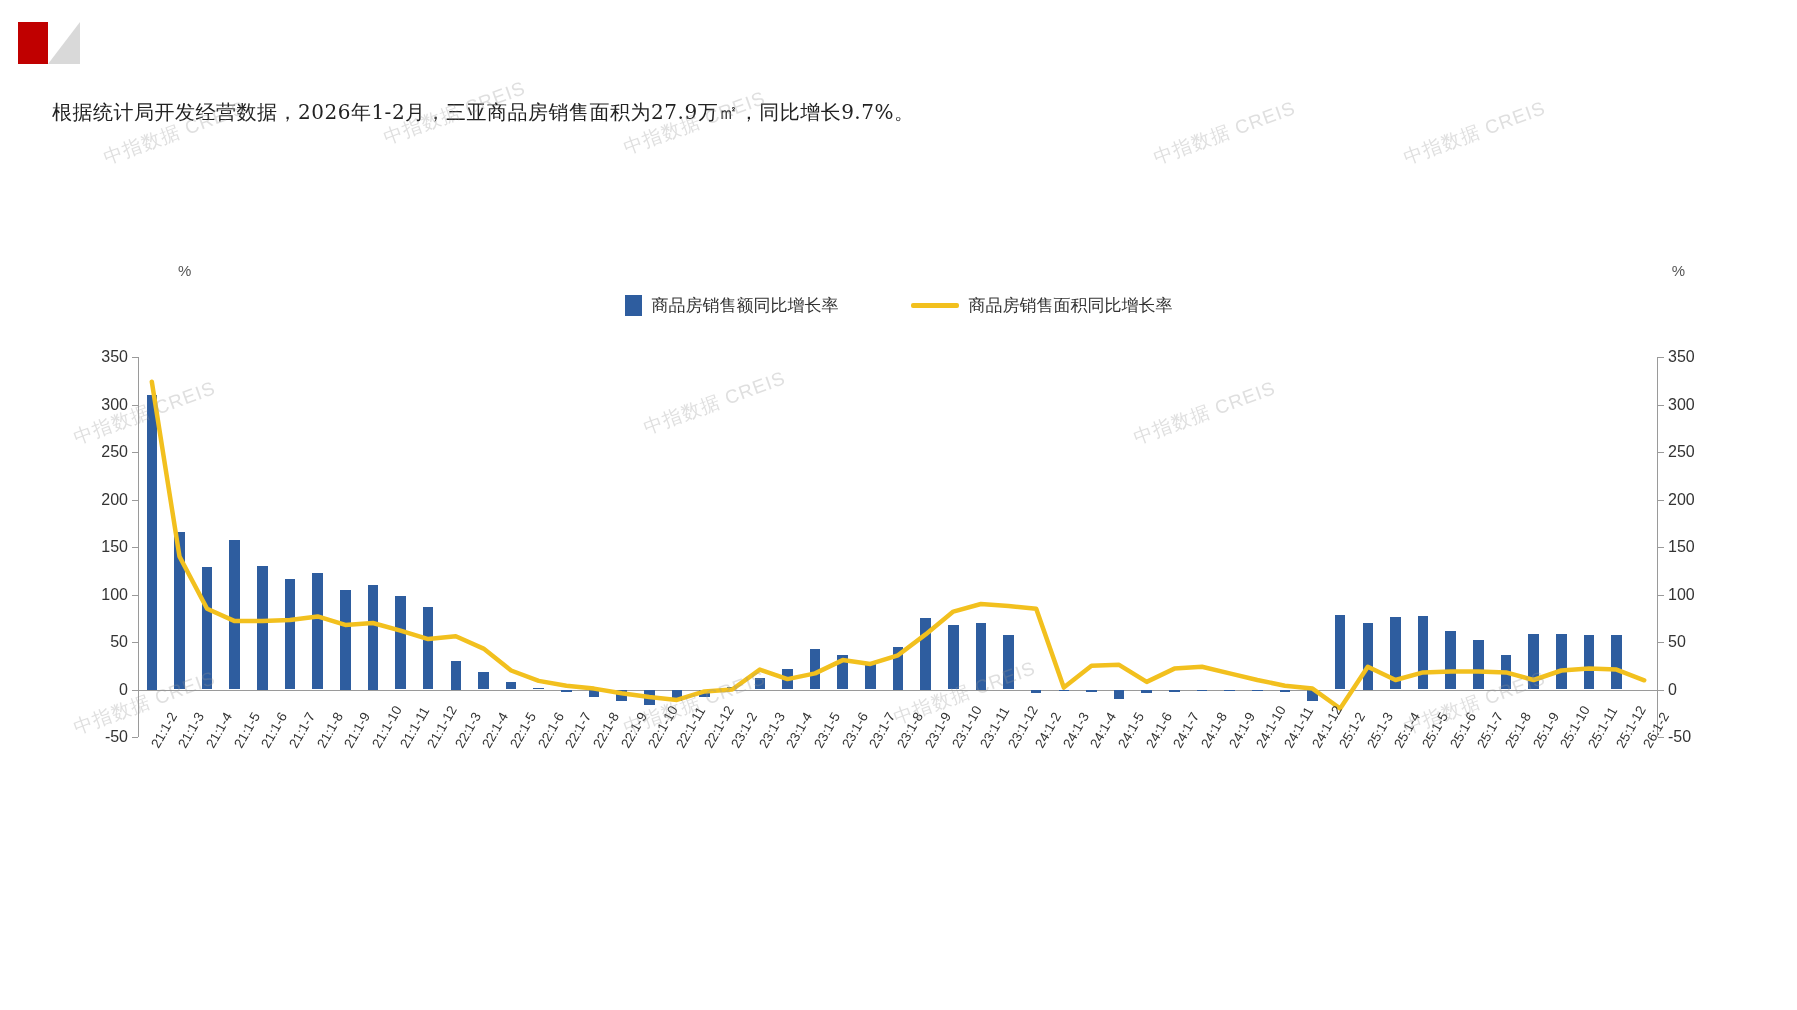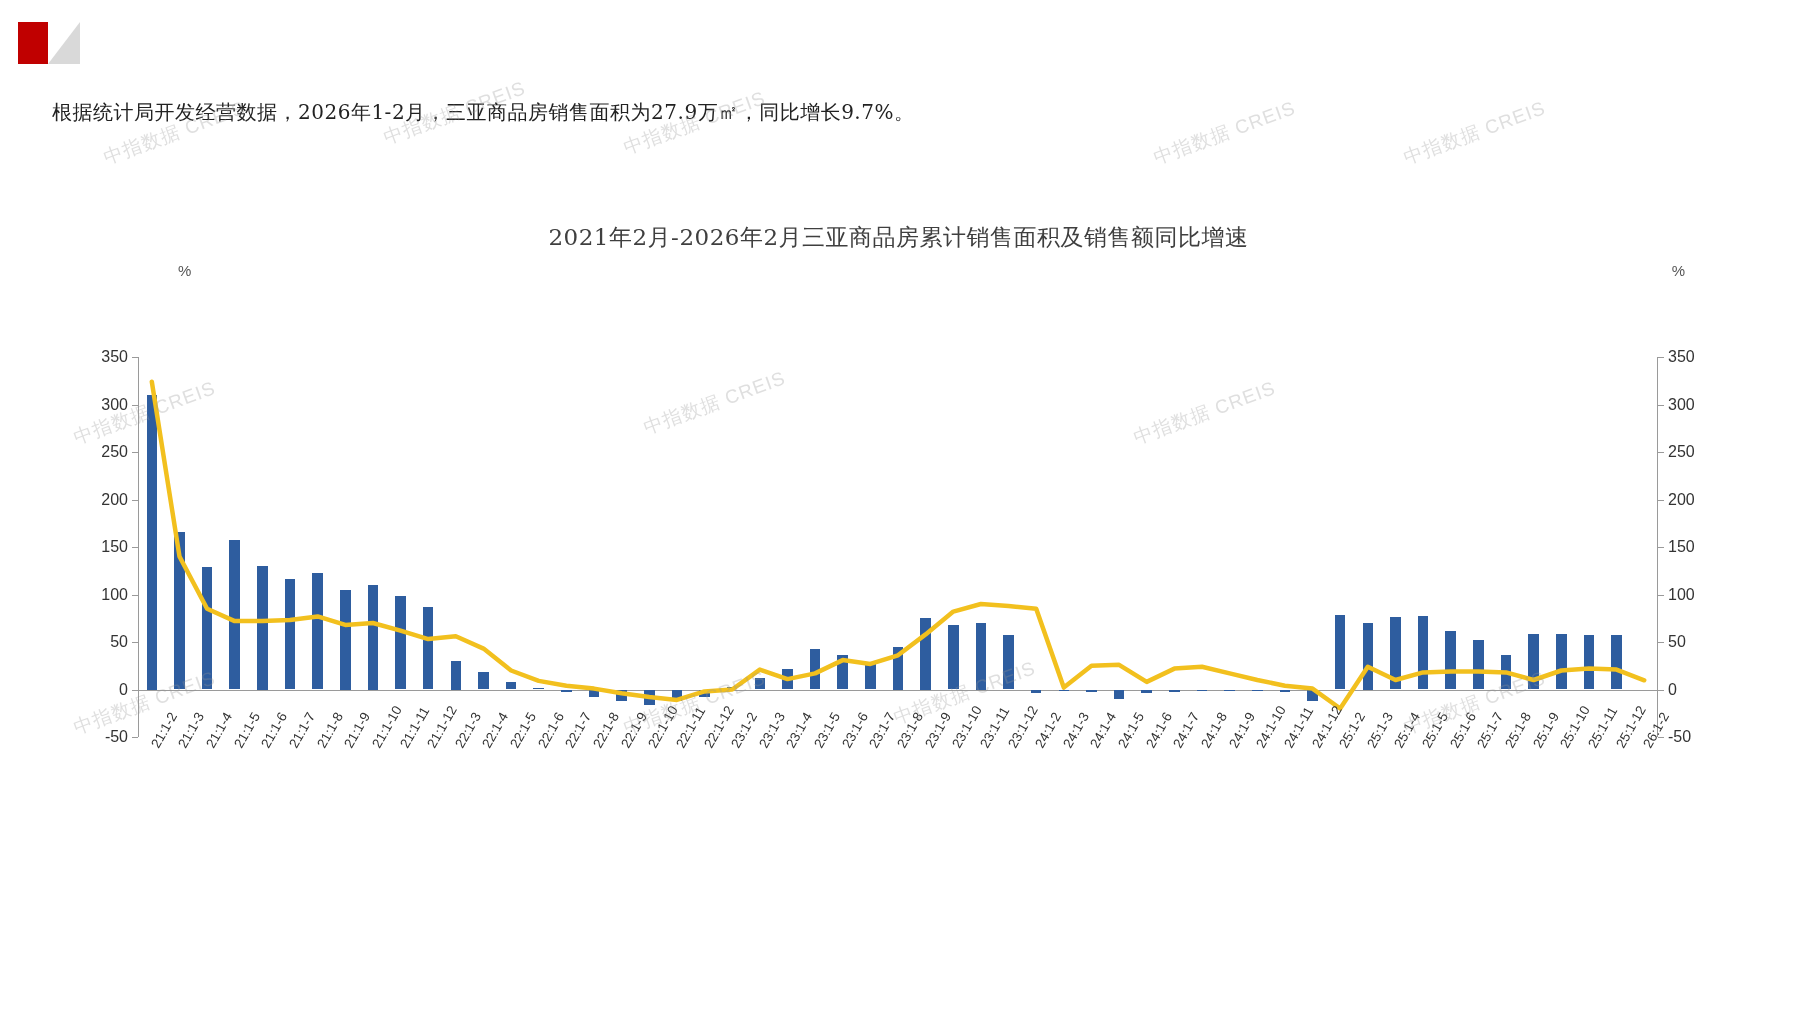--- a/index.html
+++ b/index.html
@@ -206,25 +206,34 @@
   <div class="logo">
     <div class="sq-red"></div>
     <div class="sq-gray"></div>
     <div class="tri"></div>
   </div>
 </div>
 
 <div class="subtitle">根据统计局开发经营数据，2026年1-2月，三亚商品房销售面积为27.9万㎡，同比增长9.7%。</div>
 
 <div class="chart-wrap">
-  <div class="chart-title">2021年2月-2026年2月三亚商品房累计销售面积及销售额同比增速</div>
 
   <div class="axis-unit left">%</div>
   <div class="axis-unit right">%</div>
 
+  <div class="legend">
+    <div class="legend-item">
+      <span class="legend-swatch-bar"></span>
+      <span>商品房销售额同比增长率</span>
+    </div>
+    <div class="legend-item">
+      <span class="legend-swatch-line"></span>
+      <span>商品房销售面积同比增长率</span>
+    </div>
+  </div>
 
   <div class="plot" id="plot">
     <div class="axis-v l"></div>
     <div class="axis-v r"></div>
     <div class="zero-line" id="zeroLine" style="top: 332.5px;"></div>
     <div class="bars" id="bars">
         <div class="bar" style="width: 10.5018px; left: 8.56727px; top: 38px; height: 294.5px; bottom: auto; background: rgb(46, 93, 159);"></div>
         <div class="bar" style="width: 10.5018px; left: 36.2036px; top: 174.8px; height: 157.7px; bottom: auto; background: rgb(46, 93, 159);"></div>
         <div class="bar" style="width: 10.5018px; left: 63.84px; top: 209.95px; height: 122.55px; bottom: auto; background: rgb(46, 93, 159);"></div>
         <div class="bar" style="width: 10.5018px; left: 91.4764px; top: 183.35px; height: 149.15px; bottom: auto; background: rgb(46, 93, 159);"></div>

